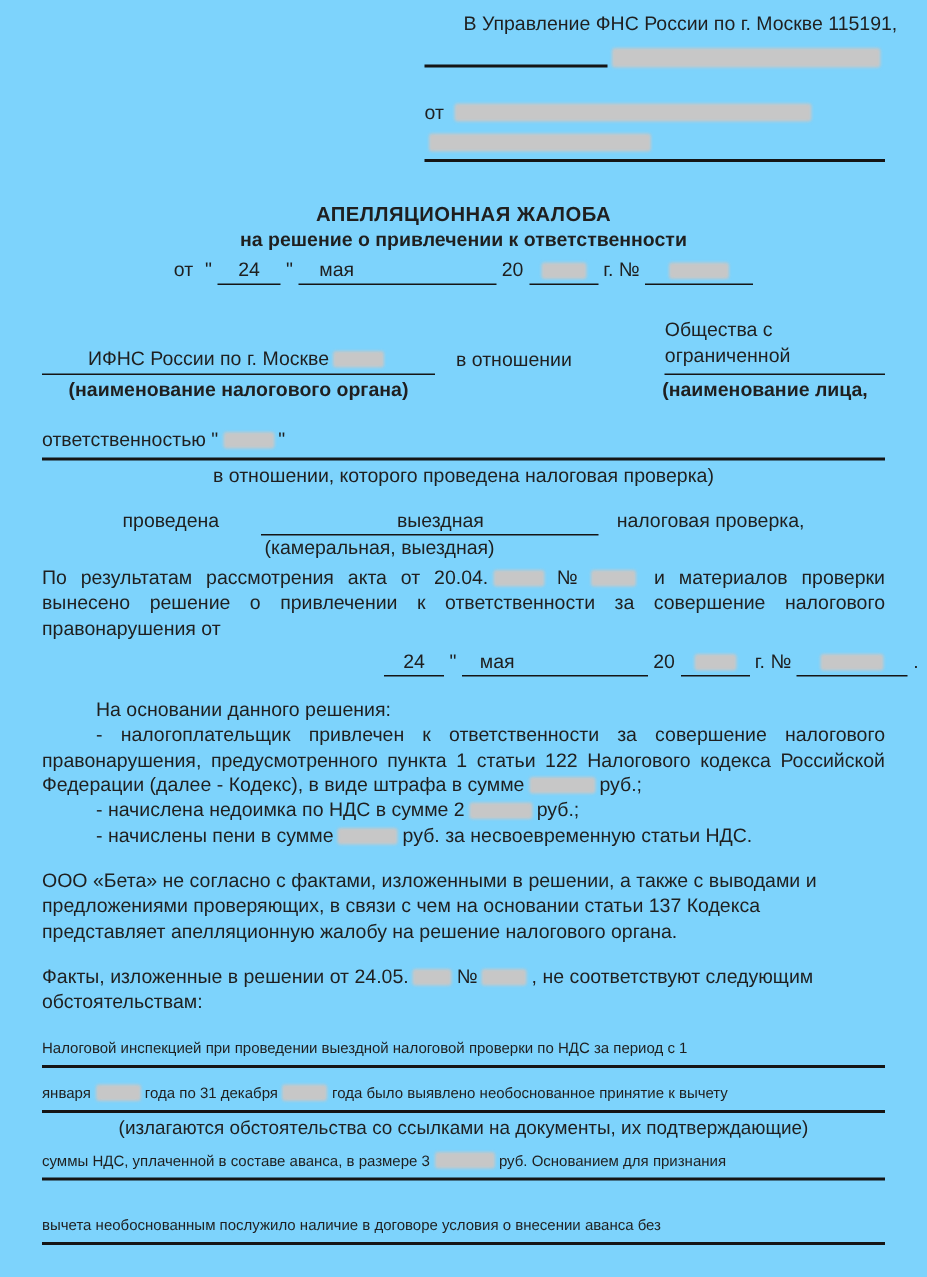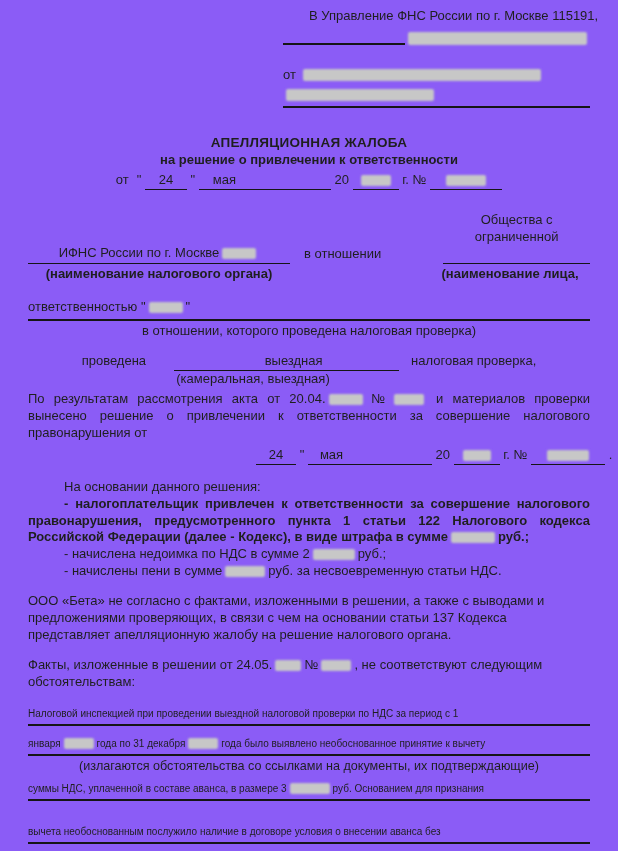--- a/index.html
+++ b/index.html
@@ -1,18 +1,18 @@
 <!DOCTYPE html>
 <html><head>
 <meta charset="utf-8">
 <style>
   html,body { margin:0; padding:0; background:#ffffff; }
   .page {
     position:relative; width:618px; height:851px; margin:0 auto;
-    background:#8b5cf6; box-sizing:border-box; padding:8px 28px 6px 28px;
+    background:#7dd3fc; box-sizing:border-box; padding:8px 28px 6px 28px;
     font-family:"Liberation Sans", sans-serif; font-size:13px; color:#1f1f1f;
     line-height:1.3; overflow:hidden;
   }
   p { margin:0; }
   .redact {
     display:inline-block; height:12px; background:#c7c7c7; border-radius:2px;
     filter:blur(1.2px); vertical-align:-2px; margin:0 3px;
   }
   .ufield { display:inline-block; border-bottom:1.6px solid #151515; }
   .center { text-align:center; }
@@ -26,37 +26,37 @@
   
   .title-block { margin-top:26px; text-align:center; }
   .title-main { font-weight:bold; font-size:13.5px; letter-spacing:.3px; }
   .title-sub { font-weight:bold; margin-top:1px; }
   .date-line { margin-top:3px; white-space:nowrap; }
   .date-line .gap { display:inline-block; width:8px; }
   
   .parties-row { display:flex; align-items:flex-end; margin-top:22px; }
   .cell-left { flex:0 0 262px; text-align:center; border-bottom:1.8px solid #151515; padding-bottom:1px; }
   .cell-mid { flex:0 0 auto; padding:0 14px 1px 14px; }
-  .cell-right { flex:1; text-align:center; border-bottom:1.8px solid #151515; padding-bottom:17px; margin-left:48px; }
+  .cell-right { flex:1; border-bottom:1.8px solid #151515; padding-bottom:3px; margin-left:48px; }
   .captions-row { display:flex; margin-top:2px;font-weight:bold; }
   .cap-left { flex:0 0 262px; text-align:center; }
   .cap-right { flex:1; text-align:center; margin-left:140px; }
   .liability-line { border-bottom:2px solid #151515; padding-bottom:3px; margin-top:16px; }
   .cap-center { text-align:center; margin-top:2px; }
   
   .check-row { margin-top:14px; white-space:nowrap;text-align:center; }
   .check-field { display:inline-block; width:225px; border-bottom:1.8px solid #151515; padding-left:14px; margin-left:28px; box-sizing:border-box; }
   .check-tail { margin-left:12px; }
   .check-cap { margin-left:110px; width:230px; text-align:center; }
   
   .p-act { margin-top:3px; text-align:justify; }
   .date-line2 { margin-top:5px; margin-left:228px; white-space:nowrap; }
   .p-basis { margin-top:14px; }
   .indent { text-indent:36px; }
-  .just { text-align:justify;font-weight:bold; }
+  .just { text-align:justify; }
   .p-plain { margin-top:13px; }
   
   .fl { border-bottom:2px solid #151515; padding-bottom:4px; white-space:nowrap; font-size:10px; }
   .fillin-cap { text-align:center; margin-top:2px; font-size:12.6px; }
 </style>
 </head>
 <body>
 
 <div class="page">
 

